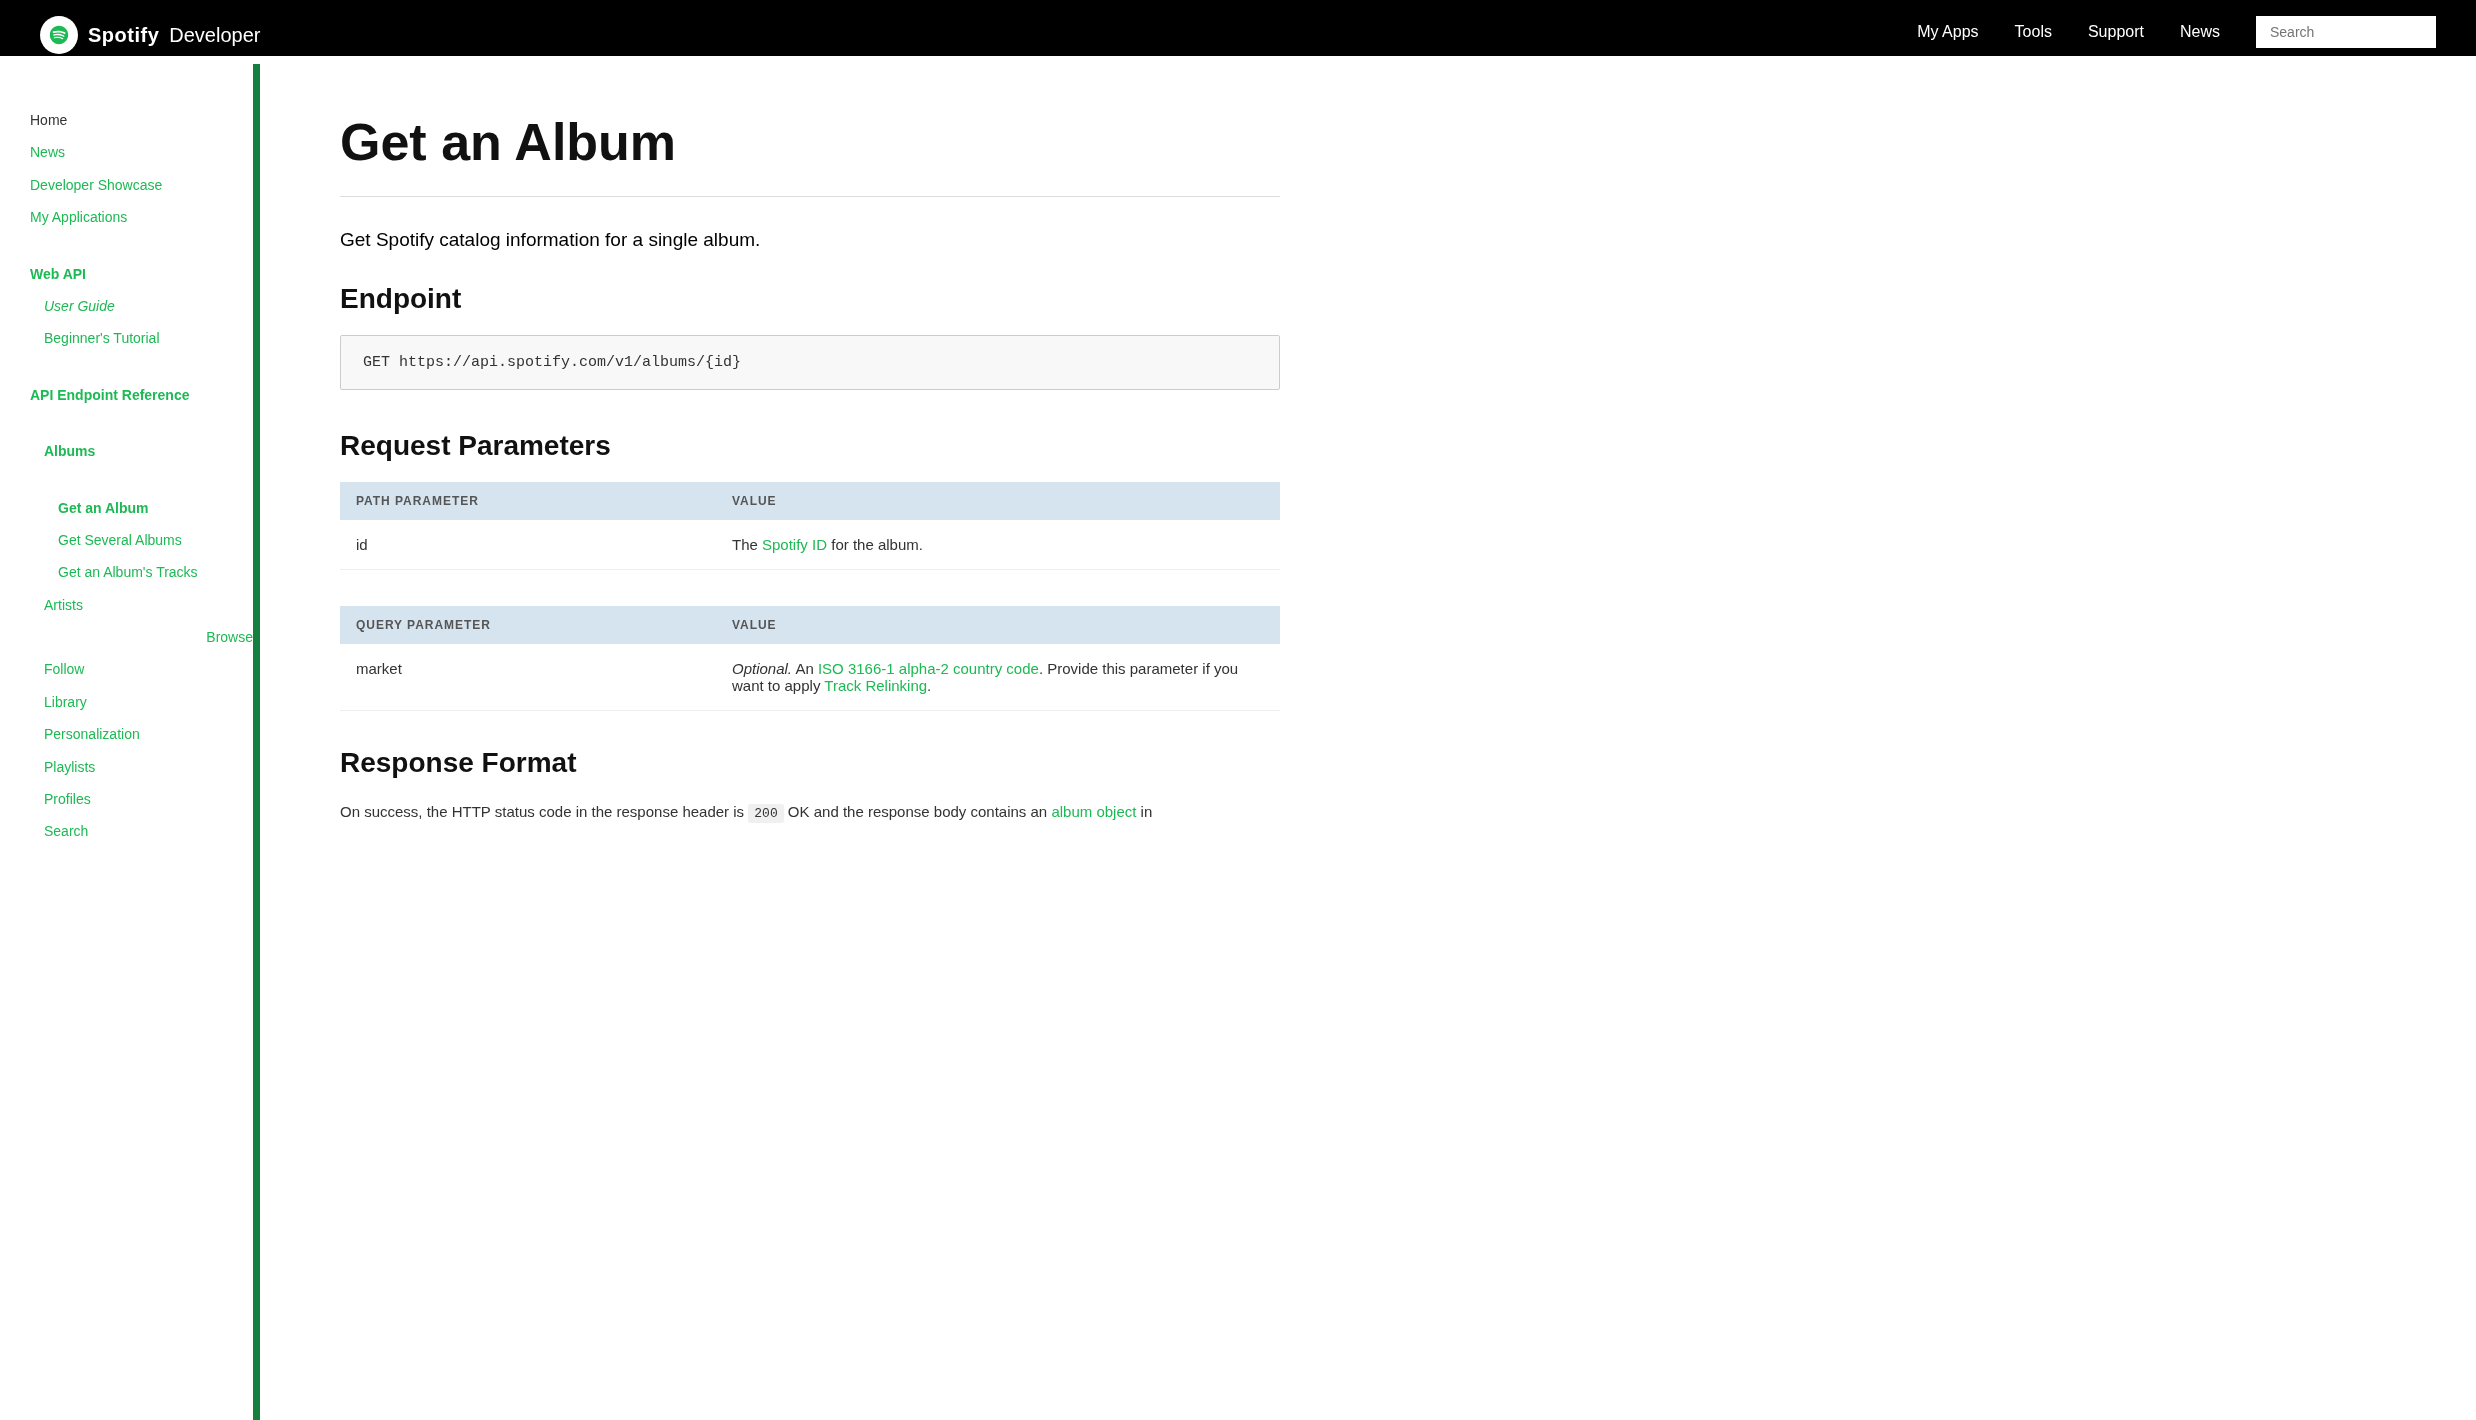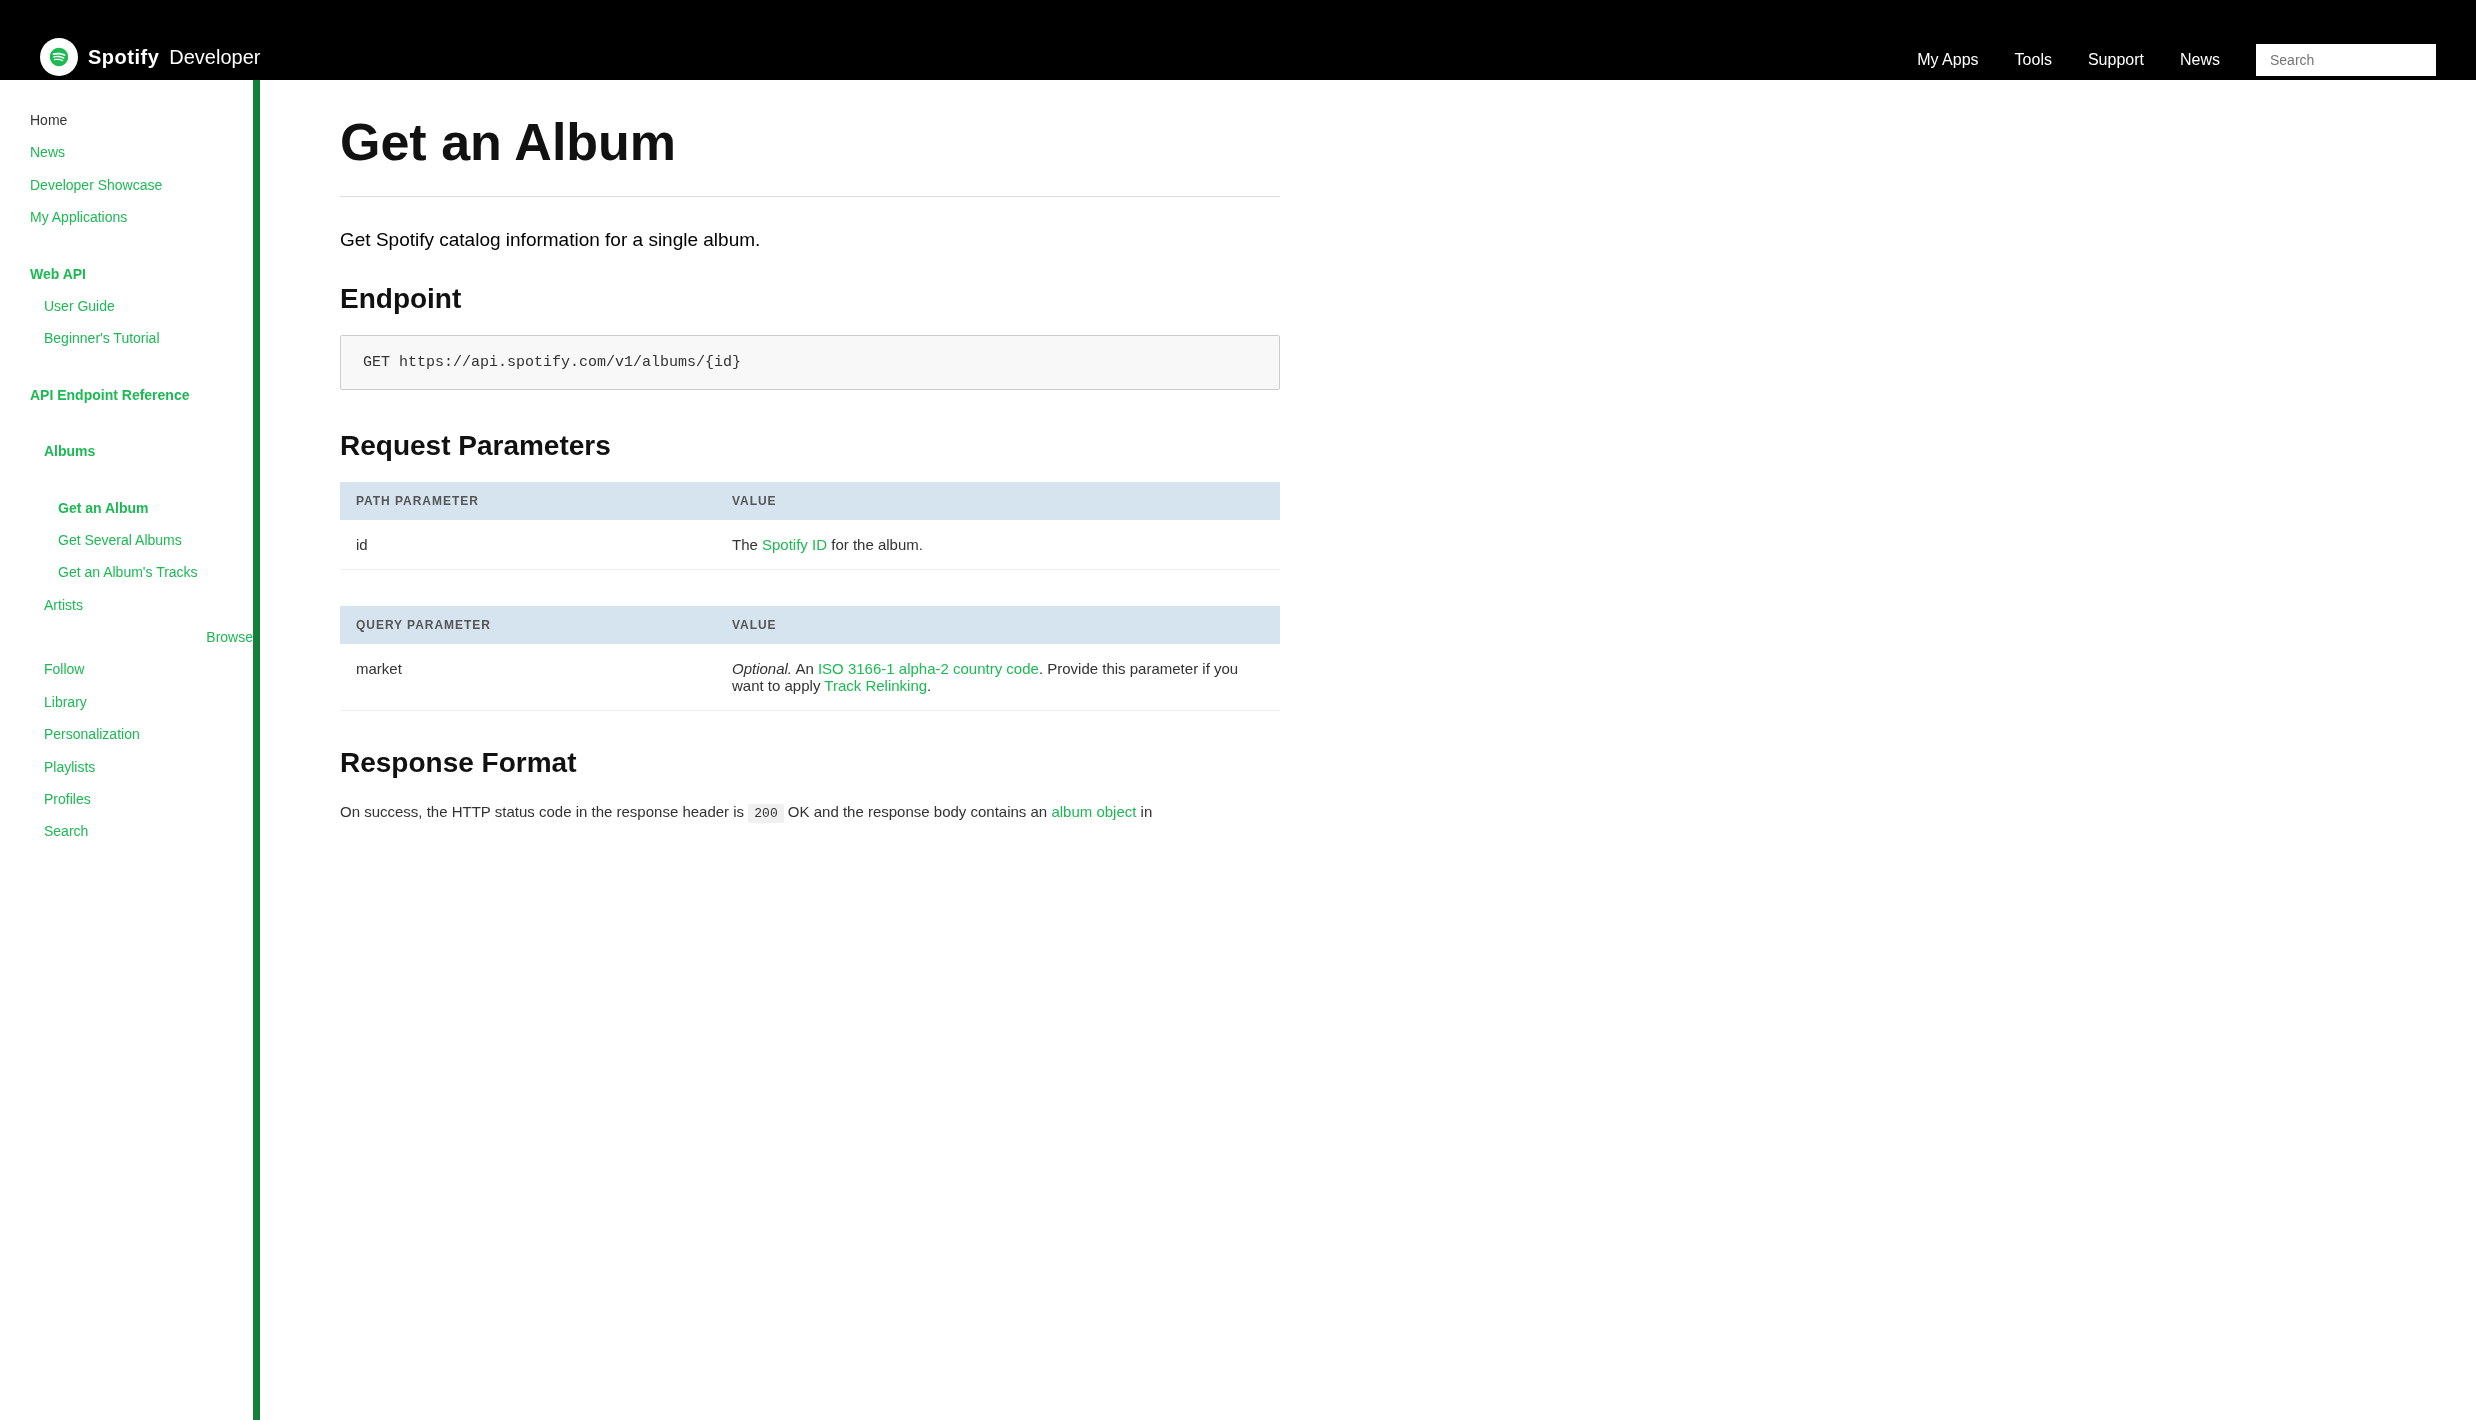--- a/index.html
+++ b/index.html
@@ -2,23 +2,23 @@
 <html><head>
   <meta charset="utf-8">
   <style>
     * { box-sizing: border-box; margin: 0; padding: 0; }
     body { font-family: 'Helvetica Neue', Helvetica, Arial, sans-serif; background: #fff; color: #333; }
 
     
     nav {
       background: #000;
       display: flex;
-      align-items: flex-end;
-      padding: 4px 40px;
-      height: 80px;
+      align-items: flex-start;
+      padding: 16px 40px;
+      height: 56px;
       position: fixed;
       top: 0; left: 0; right: 0;
       z-index: 100;
     }
     .nav-logo {
       display: flex;
       align-items: center;
       gap: 10px;
       text-decoration: none;
     }
@@ -213,21 +213,21 @@
 </nav>
 
 <div class="page-wrapper">
 
   <aside class="sidebar">
     <a class="sidebar-link black" href="#">Home</a>
     <a class="sidebar-link" href="#">News</a>
     <a class="sidebar-link" href="#">Developer Showcase</a>
     <a class="sidebar-link" href="#">My Applications</a>
     <a class="sidebar-link bold" href="#">Web API</a>
-    <a class="sidebar-link indent1" href="#" style="padding-left: 14px;">User Guide</a>
+    <a class="sidebar-link indent1" href="#" style="padding-left: 14px; font-style: italic;">User Guide</a>
     <a class="sidebar-link indent1" href="#" style="padding-left: 14px;">Beginner's Tutorial</a>
     <a class="sidebar-link bold" href="#">API Endpoint Reference</a>
     <a class="sidebar-link indent1 bold" href="#" style="padding-left: 14px;">Albums</a>
     <a class="sidebar-link indent2 bold active" href="#" style="padding-left: 28px;">Get an Album</a>
     <a class="sidebar-link indent2" href="#" style="padding-left: 28px;">Get Several Albums</a>
     <a class="sidebar-link indent2" href="#" style="padding-left: 28px;">Get an Album's Tracks</a>
     <a class="sidebar-link indent1" href="#" style="padding-left: 14px;">Artists</a>
     <a class="sidebar-link indent1" href="#" style="padding-left: 14px; text-align: right;">Browse</a>
     <a class="sidebar-link indent1" href="#" style="padding-left: 14px;">Follow</a>
     <a class="sidebar-link indent1" href="#" style="padding-left: 14px;">Library</a>

